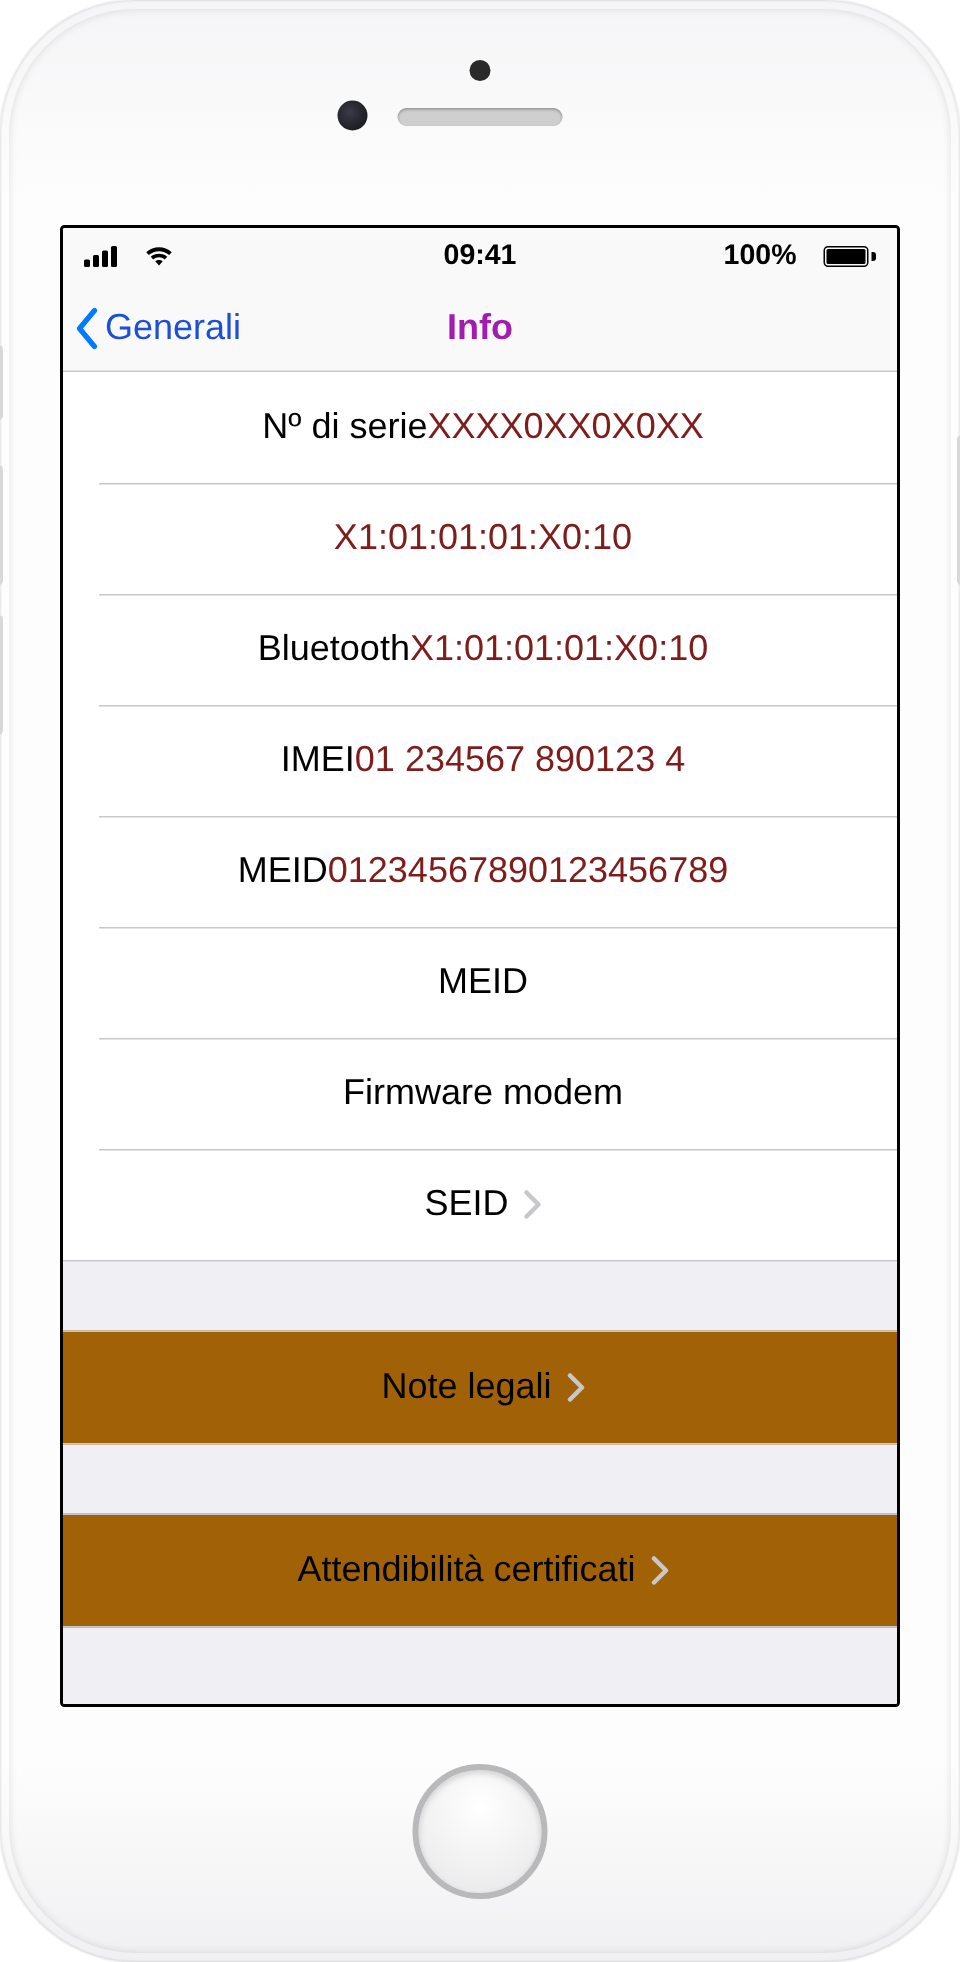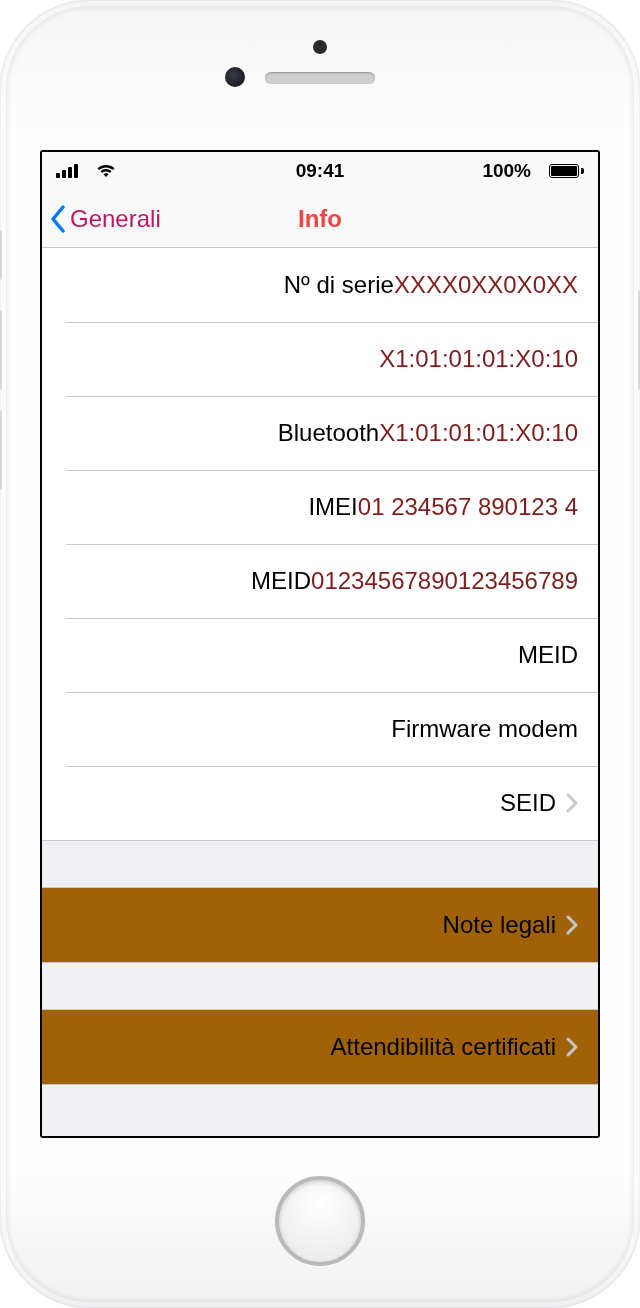--- a/index.html
+++ b/index.html
@@ -122,43 +122,43 @@
   background: #f9f9f9;
   border-bottom: 1px solid #c8c7cc;
   display: flex;
   align-items: center;
   position: relative;
   padding: 0 8px;
 }
 .nav-back {
   display: flex;
   align-items: center;
-  color: #be185d;
+  color: #1d4ed8;
   font-size: 24px;
   gap: 4px;
   cursor: pointer;
 }
 .nav-title {
   position: absolute;
   left: 50%;
   transform: translateX(-50%);
   font-size: 24px;
   font-weight: 600;
-  color: #ef4444;
+  color: #a21caf;
 }
 .chevron-left { width:16px; height:28px; }
 
 .list { flex:1; background:#efeff4; overflow-y:auto; }
 .group-top { background:#fff; border-bottom:1px solid #c8c7cc; }
 .group-single { background:#a16207; border-top:1px solid #c8c7cc; border-bottom:1px solid #c8c7cc; }
 .group-gap { height: 46px; }
 .row {
   display:flex;
   align-items:center;
-  justify-content:flex-end;
+  justify-content:center;
   min-height: 74px;
   padding: 0 20px 0 24px;
   font-size: 24px;
   position: relative;
 }
 .row + .row::before {
   content:"";
   position:absolute;
   left:24px; right:0; top:0;
   height:1px;

